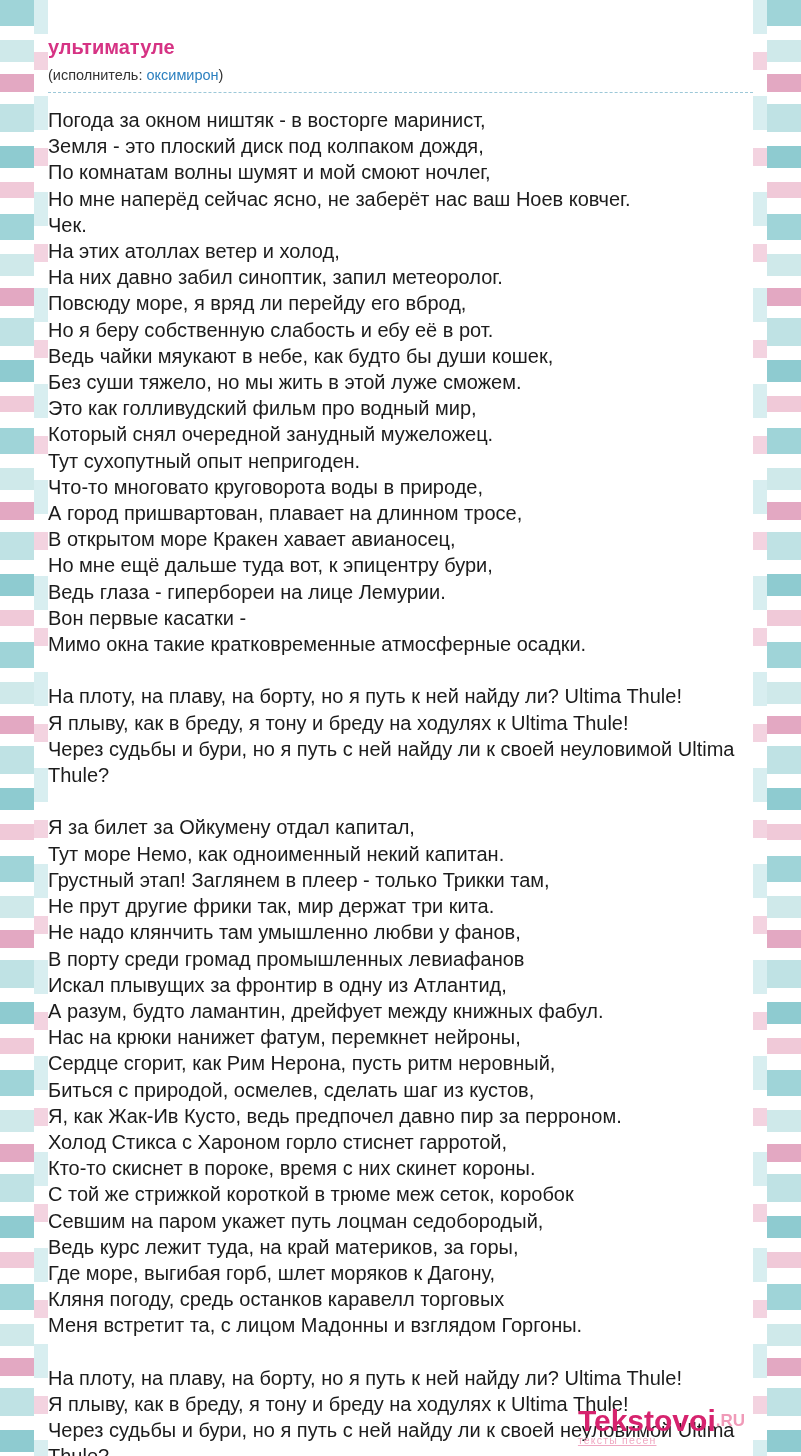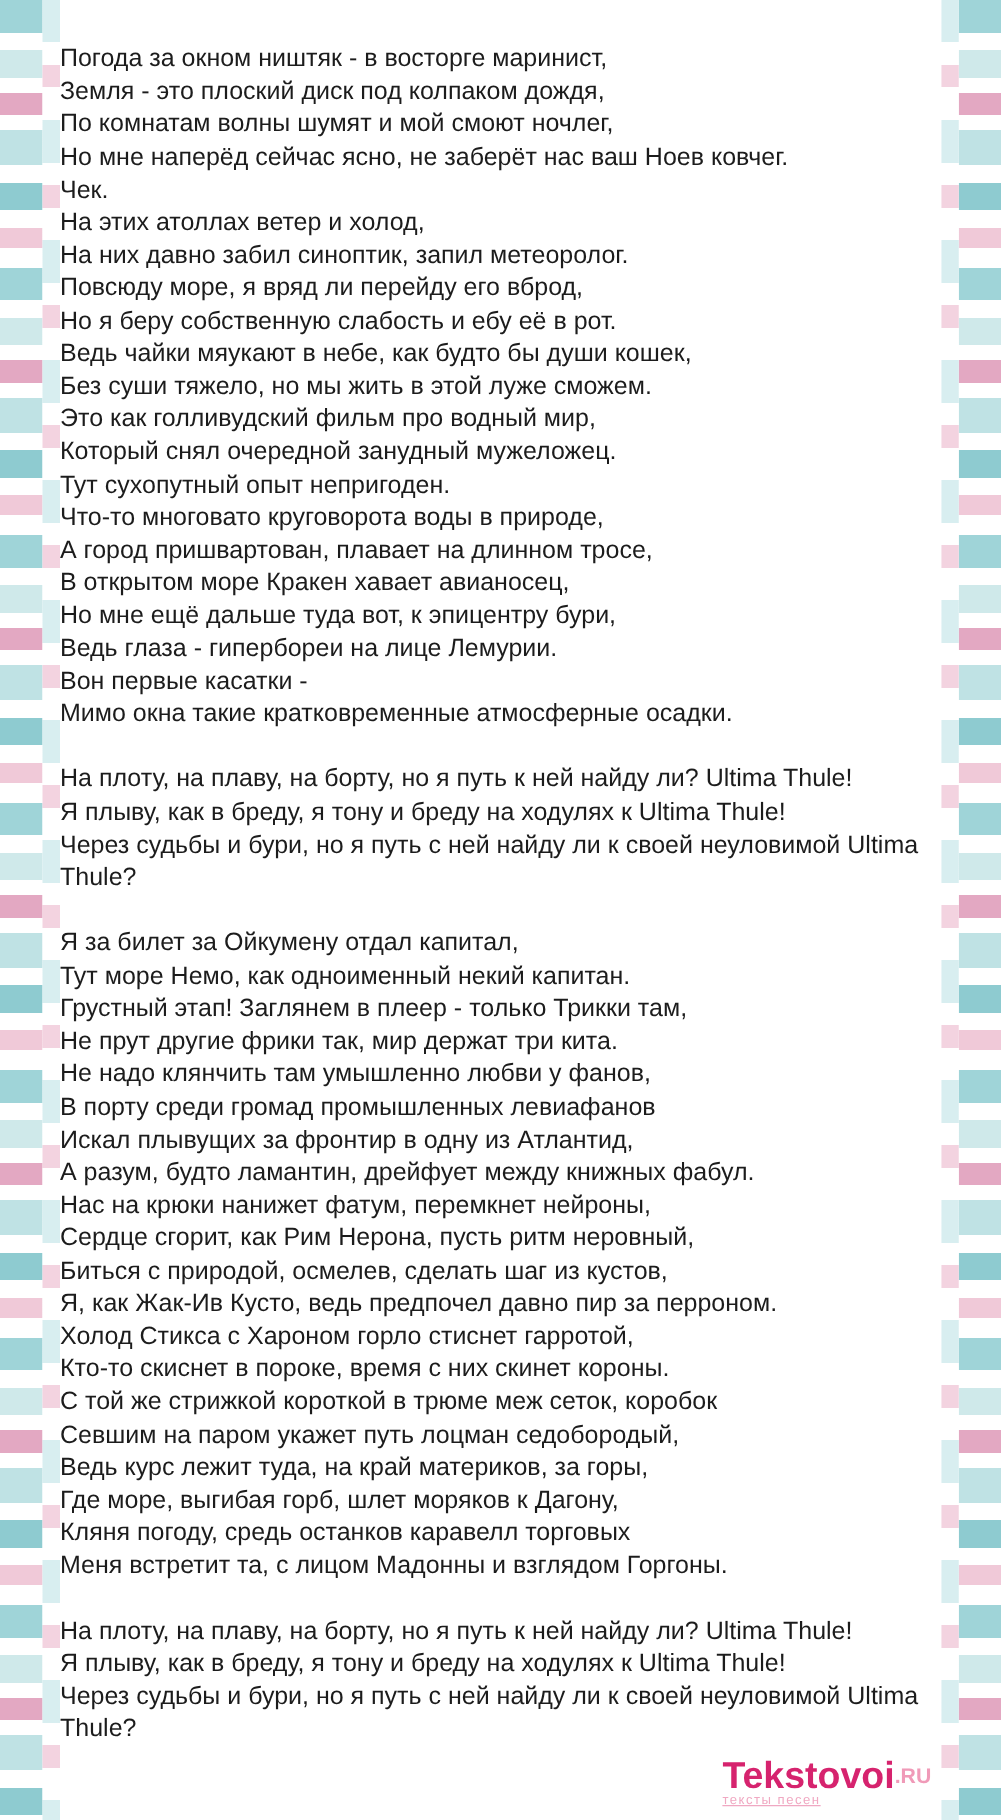--- a/index.html
+++ b/index.html
@@ -143,21 +143,25 @@
 <div class="page-bg">
   <div class="side-band left"></div>
   <div class="side-band2 left"></div>
   <div class="side-band right"></div>
   <div class="side-band2 right"></div>
 </div>
 
 <div class="sheet">
   <div class="content">
 
-
+    <div class="song-title">ультиматуле</div>
+
+    <div class="performer-line">
+      <span>(исполнитель: </span><a href="#">оксимирон</a><span>)</span>
+    </div>
 
     <div class="lyrics">Погода за окном ништяк - в восторге маринист,
 Земля - это плоский диск под колпаком дождя,
 По комнатам волны шумят и мой смоют ночлег,
 Но мне наперёд сейчас ясно, не заберёт нас ваш Ноев ковчег.
 Чек.
 На этих атоллах ветер и холод,
 На них давно забил синоптик, запил метеоролог.
 Повсюду море, я вряд ли перейду его вброд,
 Но я беру собственную слабость и ебу её в рот.

